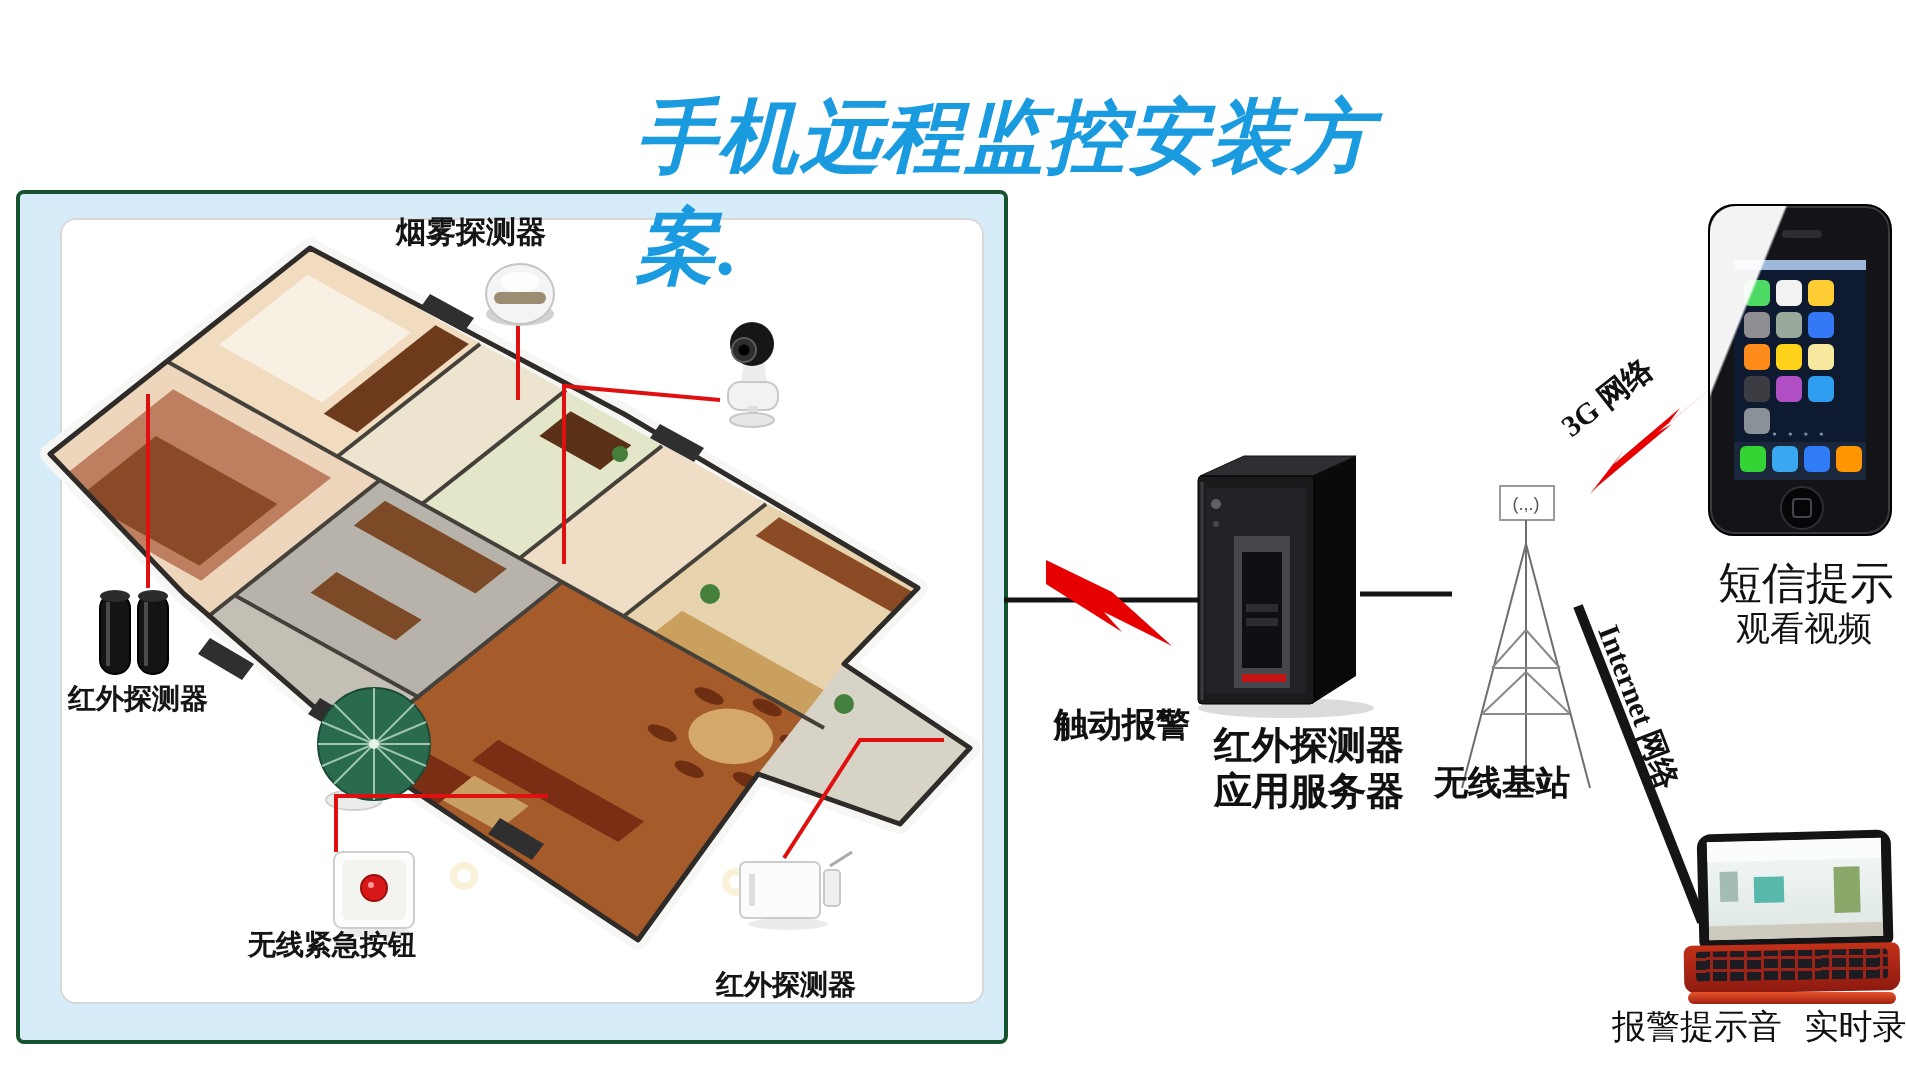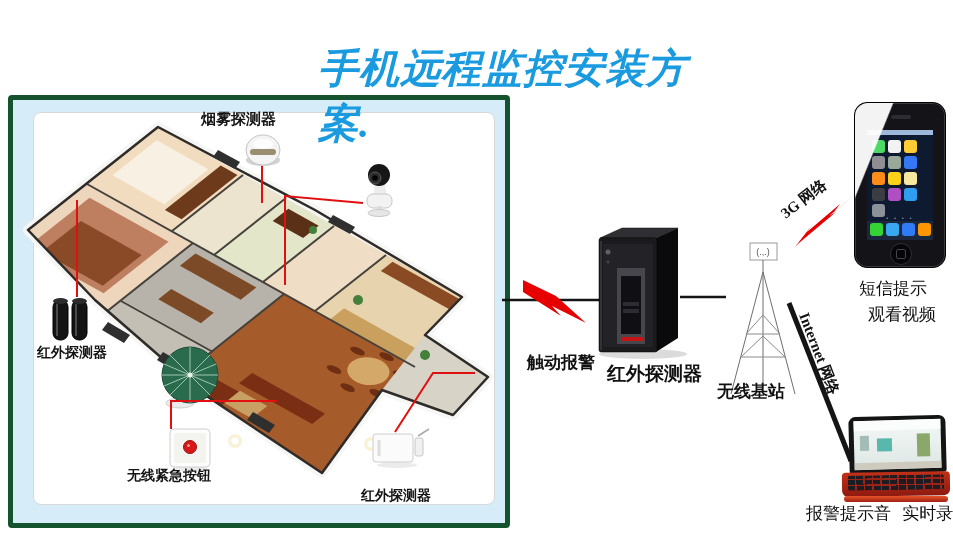--- a/index.html
+++ b/index.html
@@ -6,40 +6,40 @@
   body{width:953px;height:540px;background:#ffffff;overflow:hidden;position:relative;
        font-family:"Liberation Sans",sans-serif;}
   .stage{position:absolute;left:0;top:0;width:877px;height:540px;}
 
   
   .title{position:absolute;left:318px;top:14px;width:420px;font-family:"Liberation Serif","DejaVu Serif",serif;
          font-style:italic;font-weight:bold;font-size:40px;color:#1a9bdf;letter-spacing:1px;z-index:5;}
 
   
   .panel{position:absolute;left:8px;top:95px;width:492px;height:423px;background:#d7ecf9;
-         border:5px solid #14532d;border-radius:4px;z-index:1;}
+         border:2px solid #14532d;border-radius:4px;z-index:1;}
   .panel-inner{position:absolute;left:20px;top:12px;width:460px;height:391px;background:#ffffff;
                border:1px solid #d8d8d8;border-radius:8px;}
   .fp{position:absolute;left:0;top:0;width:492px;height:423px;}
   .plabel{position:absolute;font-weight:bold;color:#151515;font-size:15px;white-space:nowrap;z-index:3;}
   .plabel.small{font-size:14px;}
 
   
   .overlay{position:absolute;left:0;top:0;width:953px;height:540px;z-index:2;}
 
   
   .flabel{position:absolute;color:#111;white-space:nowrap;z-index:4;}
   .lbl-trigger{left:527px;top:351px;font-size:17px;font-weight:bold;}
   .lbl-server{left:607px;top:362px;font-size:19px;font-weight:bold;line-height:23px;}
   .lbl-base{left:717px;top:380px;font-size:17px;font-weight:bold;}
   .lbl-3g{left:783px;top:206px;font-family:"Liberation Serif",serif;font-size:15px;font-weight:bold;
           transform:rotate(-38deg);transform-origin:0 50%;}
   .lbl-internet{left:812px;top:310px;font-family:"Liberation Serif",serif;font-size:15px;font-weight:bold;
           transform:rotate(69deg);transform-origin:0 0;}
-  .lbl-sms{left:859px;top:277px;font-family:"Liberation Serif",serif;font-size:17px;}
+  .lbl-sms{left:859px;top:277px;font-family:"Liberation Serif",serif;font-size:22px;}
   .lbl-video{left:868px;top:303px;font-family:"Liberation Serif",serif;font-size:17px;text-align:center;}
   .lbl-laptop{left:806px;top:502px;font-family:"Liberation Serif",serif;font-size:17px;word-spacing:7px;}
 
   
   .phone{position:absolute;left:854px;top:102px;width:90px;height:164px;background:#141418;
          border:1px solid #000;border-radius:13px;z-index:3;box-shadow:0 0 0 1px #3a3a3f inset;}
   .phone:after{content:'';position:absolute;inset:0;border-radius:13px;pointer-events:none;
          background:linear-gradient(112deg, rgba(255,255,255,.95) 24%, rgba(255,255,255,0) 25%);}
   .ear{position:absolute;left:36px;top:12px;width:20px;height:4px;border-radius:2px;background:#2c2c32;}
   .fcam{position:absolute;left:26px;top:12px;width:4px;height:4px;border-radius:50%;background:#2c2c32;}
@@ -272,20 +272,21 @@
     <text x="763" y="255" text-anchor="middle" font-size="9" fill="#555">(.,.)</text>
 
     <path d="M795,247 L812,225 L807,232 L840,204 L834,212 L858,192 L829,216 L836,212 L799,243 Z" fill="#e60000"></path>
 
     <line x1="789" y1="303" x2="851" y2="461" stroke="#151515" stroke-width="5"></line>
   </svg>
 
   <div class="flabel lbl-trigger">触动报警</div>
   <div class="flabel lbl-server">
     <div>红外探测器</div>
+    <div>应用服务器</div>
   </div>
   <div class="flabel lbl-base">无线基站</div>
   <div class="flabel lbl-3g">3G 网络</div>
   <div class="flabel lbl-internet">Internet 网络</div>
   <div class="flabel lbl-sms">短信提示</div>
   <div class="flabel lbl-video">观看视频</div>
   <div class="flabel lbl-laptop">报警提示音 实时录像</div>
 
   <div class="phone">
     <div class="ear"></div>

